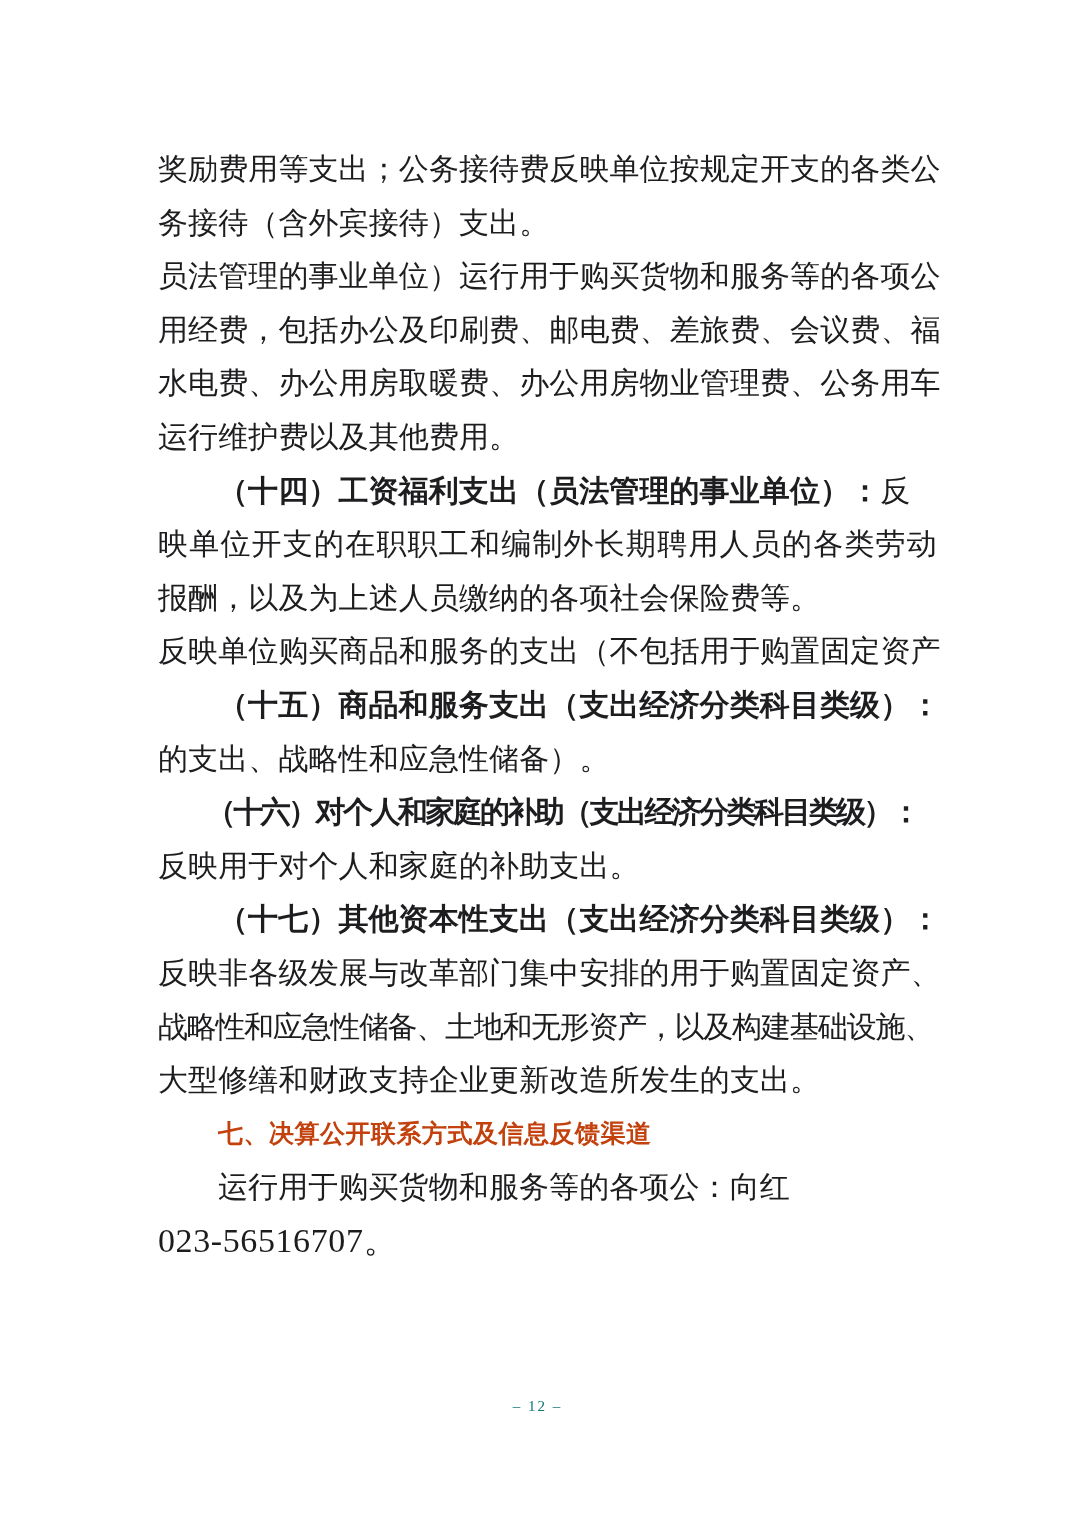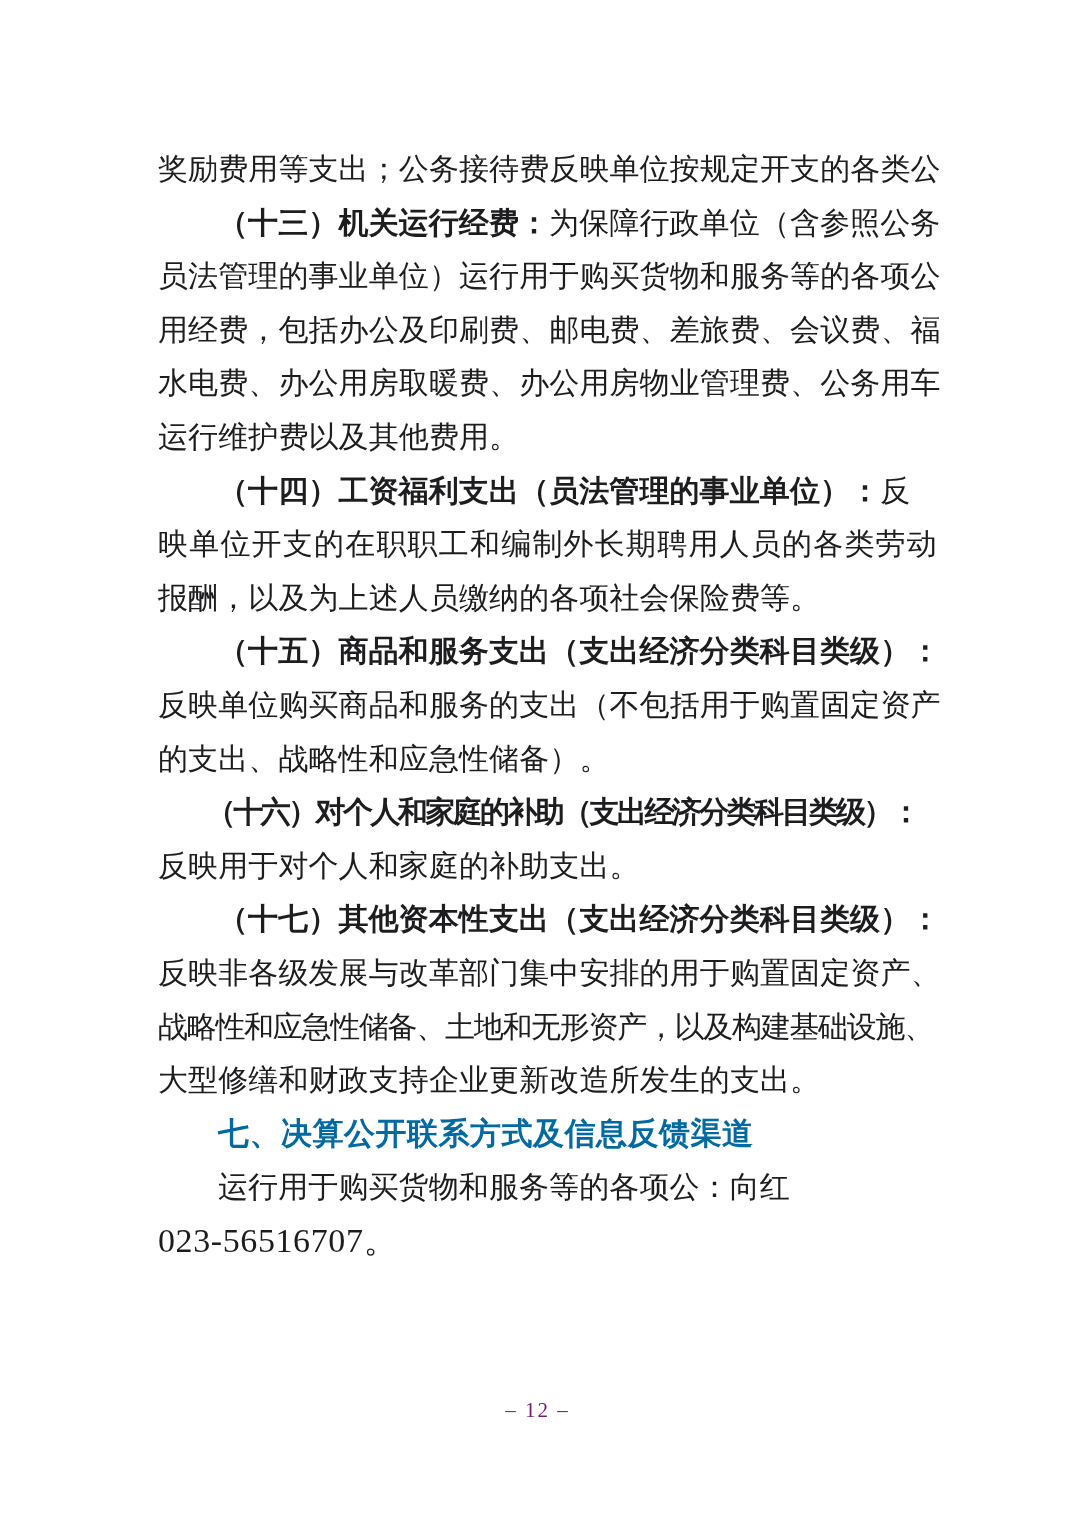--- a/index.html
+++ b/index.html
@@ -31,65 +31,65 @@
     text-align: left;
   }
   .line.indent { padding-left: 60px; }
   .line.wide { letter-spacing: 1.2px; }
   .line.narrow { letter-spacing: -1.3px; }
   .line.condensed { letter-spacing: -2.6px; font-family: Liberation Serif, serif; }
   .line.condensed.indent { padding-left: 48px; }
   .line.heading {
     font-family: "Liberation Sans", "DejaVu Sans", sans-serif;
     font-weight: 700;
-    font-size: 31px;
+    font-size: 25px;
     letter-spacing: 0.5px;
-    color: #0369a1;
+    color: #c2410c;
   }
   .line.phone {
     font-size: 34px;
     letter-spacing: 0.6px;
   }
   .line .b { font-weight: 600; }
   .line .r { font-weight: 400; margin-top: 8px; }
   .footer {
     position: absolute;
     top: 1398px;
     left: 0;
     width: 100%;
     text-align: center;
-    font-size: 21px;
+    font-size: 15px;
     letter-spacing: 2px;
-    color: #701a75;
+    color: #0f766e;
     font-family: "Liberation Serif", "DejaVu Serif", serif;
   }
 </style>
 </head>
 <body>
 
 <div class="page">
   <div class="content" id="doc-content" style="color: rgb(29, 29, 32);">
       <div class="paragraph">
         <div class="line"><span class="r">奖励费用等支出；公务接待费反映单位按规定开支的各类公</span></div>
+        <div class="line"><span class="r">务接待（含外宾接待）支出。</span></div>
       </div>
       <div class="paragraph">
-        <div class="line indent"><span class="b">（十三）机关运行经费：</span><span class="r">为保障行政单位（含参照公务</span></div>
         <div class="line"><span class="r">员法管理的事业单位）运行用于购买货物和服务等的各项公</span></div>
         <div class="line"><span class="r">用经费，包括办公及印刷费、邮电费、差旅费、会议费、福</span></div>
         <div class="line"><span class="r">水电费、办公用房取暖费、办公用房物业管理费、公务用车</span></div>
         <div class="line"><span class="r">运行维护费以及其他费用。</span></div>
       </div>
       <div class="paragraph">
         <div class="line indent"><span class="b">（十四）工资福利支出（员法管理的事业单位）：</span><span class="r">反</span></div>
         <div class="line wide"><span class="r">映单位开支的在职职工和编制外长期聘用人员的各类劳动</span></div>
         <div class="line"><span class="r">报酬，以及为上述人员缴纳的各项社会保险费等。</span></div>
       </div>
       <div class="paragraph">
+        <div class="line"><span class="r">反映单位购买商品和服务的支出（不包括用于购置固定资产</span></div>
         <div class="line indent"><span class="b">（十五）商品和服务支出（支出经济分类科目类级）：</span></div>
-        <div class="line"><span class="r">反映单位购买商品和服务的支出（不包括用于购置固定资产</span></div>
         <div class="line"><span class="r">的支出、战略性和应急性储备）。</span></div>
       </div>
       <div class="paragraph">
         <div class="line indent condensed"><span class="b">（十六）对个人和家庭的补助（支出经济分类科目类级）：</span></div>
         <div class="line"><span class="r">反映用于对个人和家庭的补助支出。</span></div>
       </div>
       <div class="paragraph">
         <div class="line indent"><span class="b">（十七）其他资本性支出（支出经济分类科目类级）：</span></div>
         <div class="line"><span class="r">反映非各级发展与改革部门集中安排的用于购置固定资产、</span></div>
         <div class="line narrow"><span class="r">战略性和应急性储备、土地和无形资产，以及构建基础设施、</span></div>

